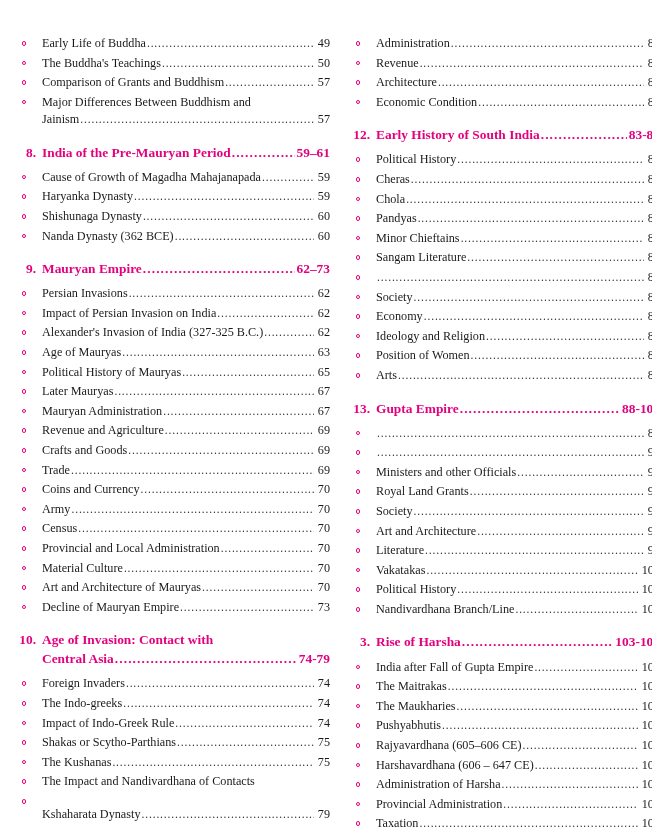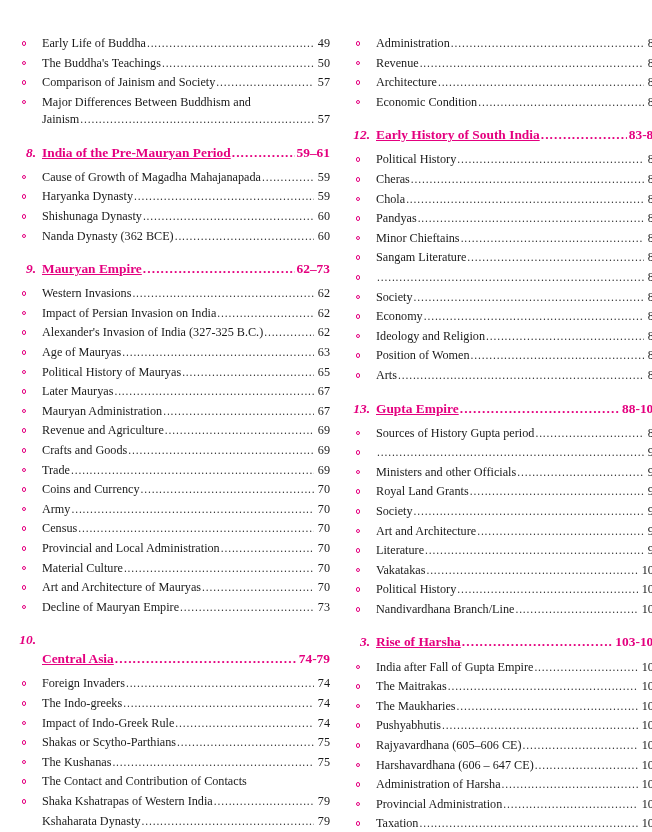--- a/index.html
+++ b/index.html
@@ -45,25 +45,23 @@
     align-items: baseline;
     width: 100%;
   }
   .chapter-num {
     width: 26px;
     flex: 0 0 26px;
     text-align: right;
     padding-right: 6px;
     box-sizing: border-box;
     white-space: nowrap;
-    font-style: italic;
   }
   .chapter-title {
     white-space: nowrap;
-    text-decoration: underline;
   }
   .chapter-leader {
     flex: 1 1 auto;
     min-width: 6px;
     overflow: hidden;
     white-space: nowrap;
     margin: 0 1px;
     letter-spacing: 1.1px;
     font-weight: bold;
   }
@@ -163,21 +161,21 @@
               <span class="page-no">50</span>
             </div>
           </div>
         </div>
         <div class="entry">
           <span class="bullet">
             <i></i>
           </span>
           <div class="entry-body">
             <div class="entry-row">
-              <span class="entry-text">Comparison of Jainism and Society</span>
+              <span class="entry-text">Comparison of Grants and Buddhism</span>
               <span class="leader"></span>
               <span class="page-no">57</span>
             </div>
           </div>
         </div>
         <div class="entry">
           <span class="bullet">
             <i></i>
           </span>
           <div class="entry-body">
@@ -258,21 +256,21 @@
           <span class="chapter-pages">62–73</span>
         </div>
       </div>
       <div class="entry-list">
         <div class="entry">
           <span class="bullet">
             <i></i>
           </span>
           <div class="entry-body">
             <div class="entry-row">
-              <span class="entry-text">Western Invasions</span>
+              <span class="entry-text">Persian Invasions</span>
               <span class="leader"></span>
               <span class="page-no">62</span>
             </div>
           </div>
         </div>
         <div class="entry">
           <span class="bullet">
             <i></i>
           </span>
           <div class="entry-body">
@@ -460,20 +458,21 @@
               <span class="entry-text">Decline of Mauryan Empire</span>
               <span class="leader"></span>
               <span class="page-no">73</span>
             </div>
           </div>
         </div>
       </div>
       <div class="chapter">
         <div class="chapter-line">
           <span class="chapter-num">10.</span>
+          <span class="chapter-title">Age of Invasion: Contact with</span>
         </div>
         <div class="chapter-line cont">
           <span class="chapter-num">10.</span>
           <span class="chapter-title">Central Asia</span>
           <span class="chapter-leader"></span>
           <span class="chapter-pages">74-79</span>
         </div>
       </div>
       <div class="entry-list">
         <div class="entry">
@@ -535,35 +534,28 @@
               <span class="page-no">75</span>
             </div>
           </div>
         </div>
         <div class="entry">
           <span class="bullet">
             <i></i>
           </span>
           <div class="entry-body">
             <div class="entry-row">
-              <span class="entry-text wrapfirst">The Contact and Contribution of Contacts</span>
-            </div>
-          </div>
-        </div>
-        <div class="entry">
-          <span class="bullet">
-            <i></i>
-          </span>
-          <div class="entry-body">
-            <div class="entry-row">
-              <span class="entry-text">Shaka Kshatrapas of Western India</span>
-              <span class="leader"></span>
-              <span class="page-no">79</span>
-            </div>
-          </div>
+              <span class="entry-text wrapfirst">The Impact and Nandivardhana of Contacts</span>
+            </div>
+          </div>
+        </div>
+        <div class="entry">
+          <span class="bullet">
+            <i></i>
+          </span>
         </div>
         <div class="entry">
           <span class="bullet"></span>
           <div class="entry-body">
             <div class="entry-row">
               <span class="entry-text">Kshaharata Dynasty</span>
               <span class="leader"></span>
               <span class="page-no">79</span>
             </div>
           </div>
@@ -782,21 +774,20 @@
           <span class="chapter-pages">88-102</span>
         </div>
       </div>
       <div class="entry-list">
         <div class="entry">
           <span class="bullet">
             <i></i>
           </span>
           <div class="entry-body">
             <div class="entry-row">
-              <span class="entry-text">Sources of History Gupta period</span>
               <span class="leader"></span>
               <span class="page-no">88</span>
             </div>
           </div>
         </div>
         <div class="entry">
           <span class="bullet">
             <i></i>
           </span>
           <div class="entry-body">

